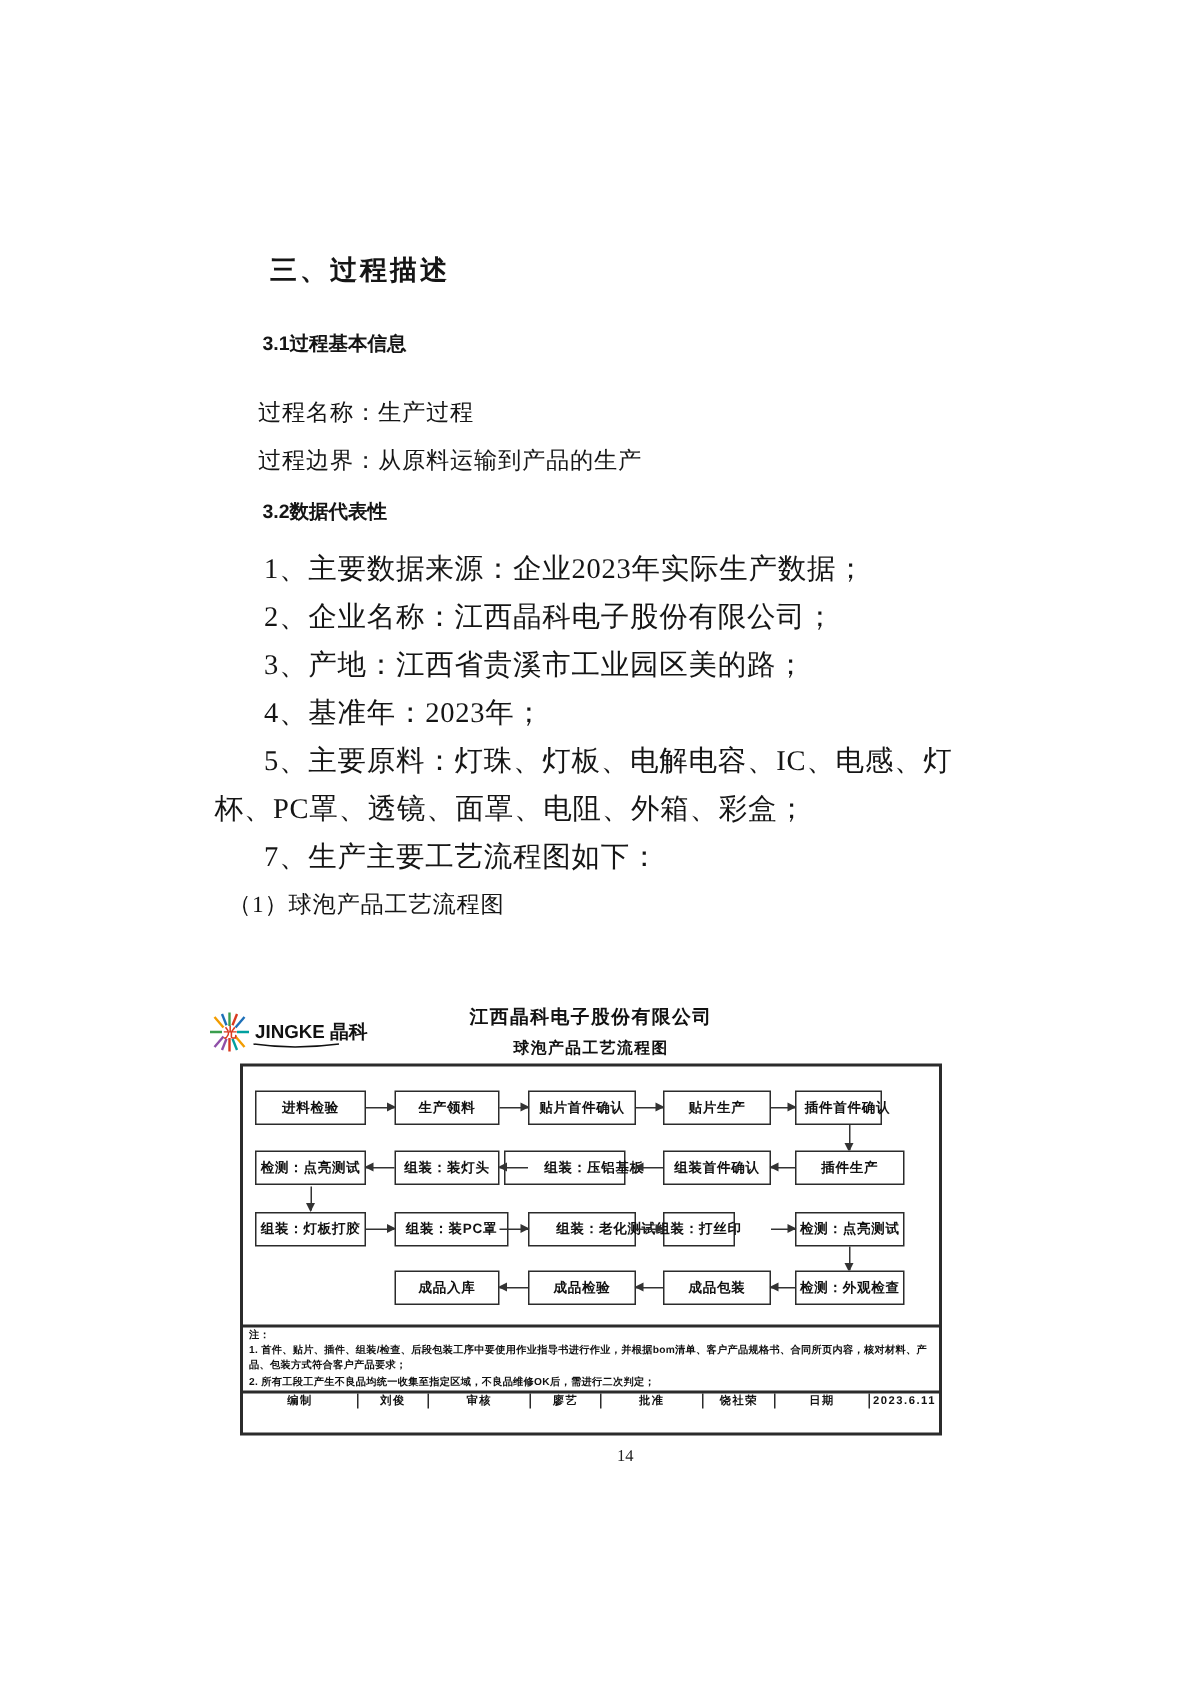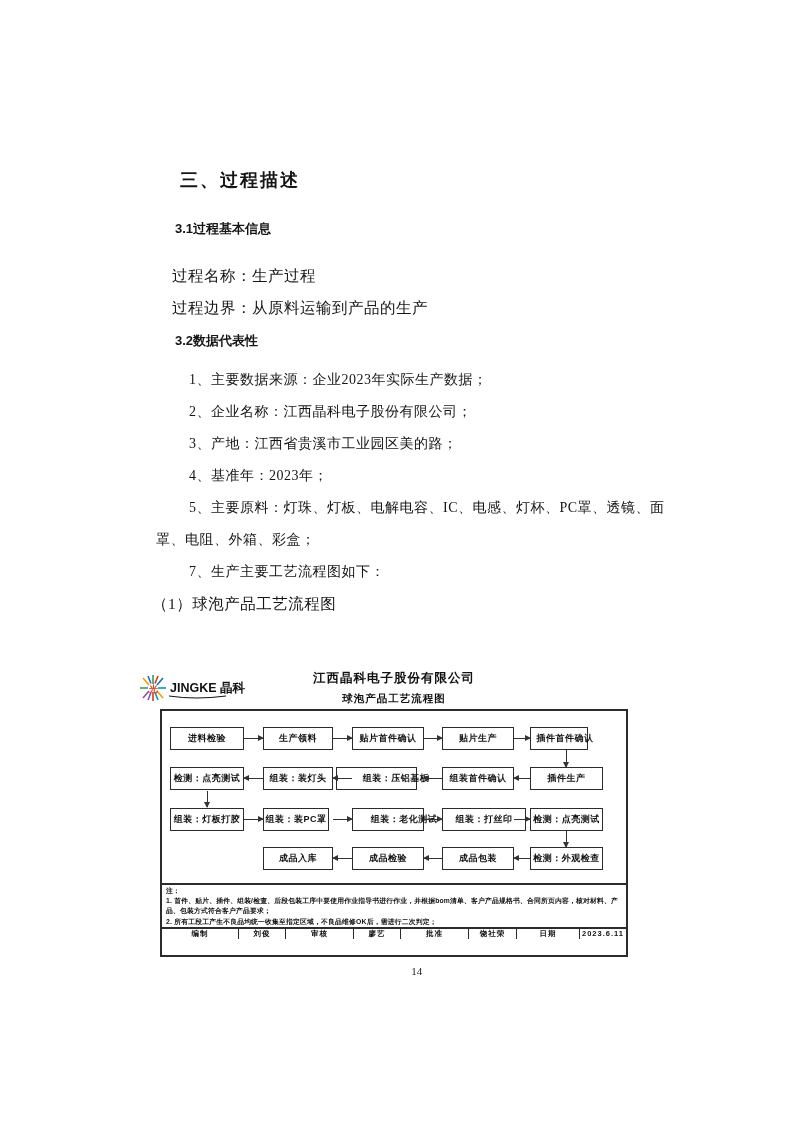--- a/index.html
+++ b/index.html
@@ -13,21 +13,21 @@
   .h-main {
     font-family:"Liberation Sans", sans-serif; font-weight:bold;
     font-size:18px; letter-spacing:2px; margin:0 0 28px 37px;
   }
   .h-sec {
     font-family:"Liberation Sans", sans-serif; font-weight:bold;
     font-size:13px; margin:0 0 22px 32px;
   }
   .h-sec2 { margin-top:8px; margin-bottom:14px; }
   .p-line { font-size:15.5px; line-height:32px; margin-left:29px; letter-spacing:0.5px; }
-  .list p { font-size:14px; line-height:32px; text-indent:33px; letter-spacing:0.5px;margin-left:13px; }
+  .list p { font-size:19px; line-height:32px; text-indent:33px; letter-spacing:0.5px; }
   .sub-line { font-size:15.5px; line-height:32px; text-indent:9px; letter-spacing:0.5px; }
   
   .flow { position:absolute; left:160px; top:665px; width:468px; font-family:"Liberation Sans", sans-serif; }
   .flow-logo { position:absolute; left:-24px; top:2px; width:130px; height:40px; }
   .flow-company { position:absolute; left:0; top:5px; width:100%; text-align:center; font-weight:bold; font-size:12.5px; letter-spacing:1px; color:#111; }
   .flow-title   { position:absolute; left:0; top:27px; width:100%; text-align:center; font-weight:bold; font-size:10.5px; letter-spacing:1px; color:#111; }
   .ftable { position:absolute; left:0; top:44px; width:468px; height:248px; border:2px solid #2b2b2b; background:#fff; }
   .fbox {
     position:absolute; height:23px; border:1.6px solid #2b2b2b; background:#fff;
     display:flex; align-items:center; justify-content:center;
@@ -133,23 +133,23 @@
       <div class="fbox" style="left:174px; top:56px; width:81px;padding-left:39px;">组装：压铝基板</div>
       <div class="fbox" style="left:280px; top:56px; width:72px;">组装首件确认</div>
       <div class="fbox" style="left:368px; top:56px; width:73px;">插件生产</div>
       <div class="ah l" style="left:82px;  top:67px; width:19px;"></div>
       <div class="ah l" style="left:171px; top:67px; width:19px;"></div>
       <div class="ah l" style="left:262px; top:67px; width:18px;"></div>
       <div class="ah l" style="left:352px; top:67px; width:16px;"></div>
       <div class="av" style="left:45px; top:80px; height:16px;"></div>
 
       <div class="fbox" style="left:8px;   top:97px; width:74px;">组装：灯板打胶</div>
-      <div class="fbox" style="left:101px; top:97px; width:66px;">组装：装PC罩</div>
+      <div class="fbox" style="left:101px; top:97px; width:76px;">组装：装PC罩</div>
       <div class="fbox" style="left:190px; top:97px; width:72px;padding-left:32px;">组装：老化测试</div>
-      <div class="fbox" style="left:280px; top:97px; width:84px;">组装：打丝印</div>
+      <div class="fbox" style="left:280px; top:97px; width:48px;">组装：打丝印</div>
       <div class="fbox" style="left:368px; top:97px; width:73px;">检测：点亮测试</div>
       <div class="ah r" style="left:82px;  top:108px; width:19px;"></div>
       <div class="ah r" style="left:171px; top:108px; width:19px;"></div>
       <div class="ah r" style="left:262px; top:108px; width:18px;"></div>
       <div class="ah r" style="left:352px; top:108px; width:16px;"></div>
       <div class="av" style="left:404px; top:120px; height:16px;"></div>
 
       <div class="fbox" style="left:101px; top:136px; width:70px;">成品入库</div>
       <div class="fbox" style="left:190px; top:136px; width:72px;">成品检验</div>
       <div class="fbox" style="left:280px; top:136px; width:72px;">成品包装</div>

